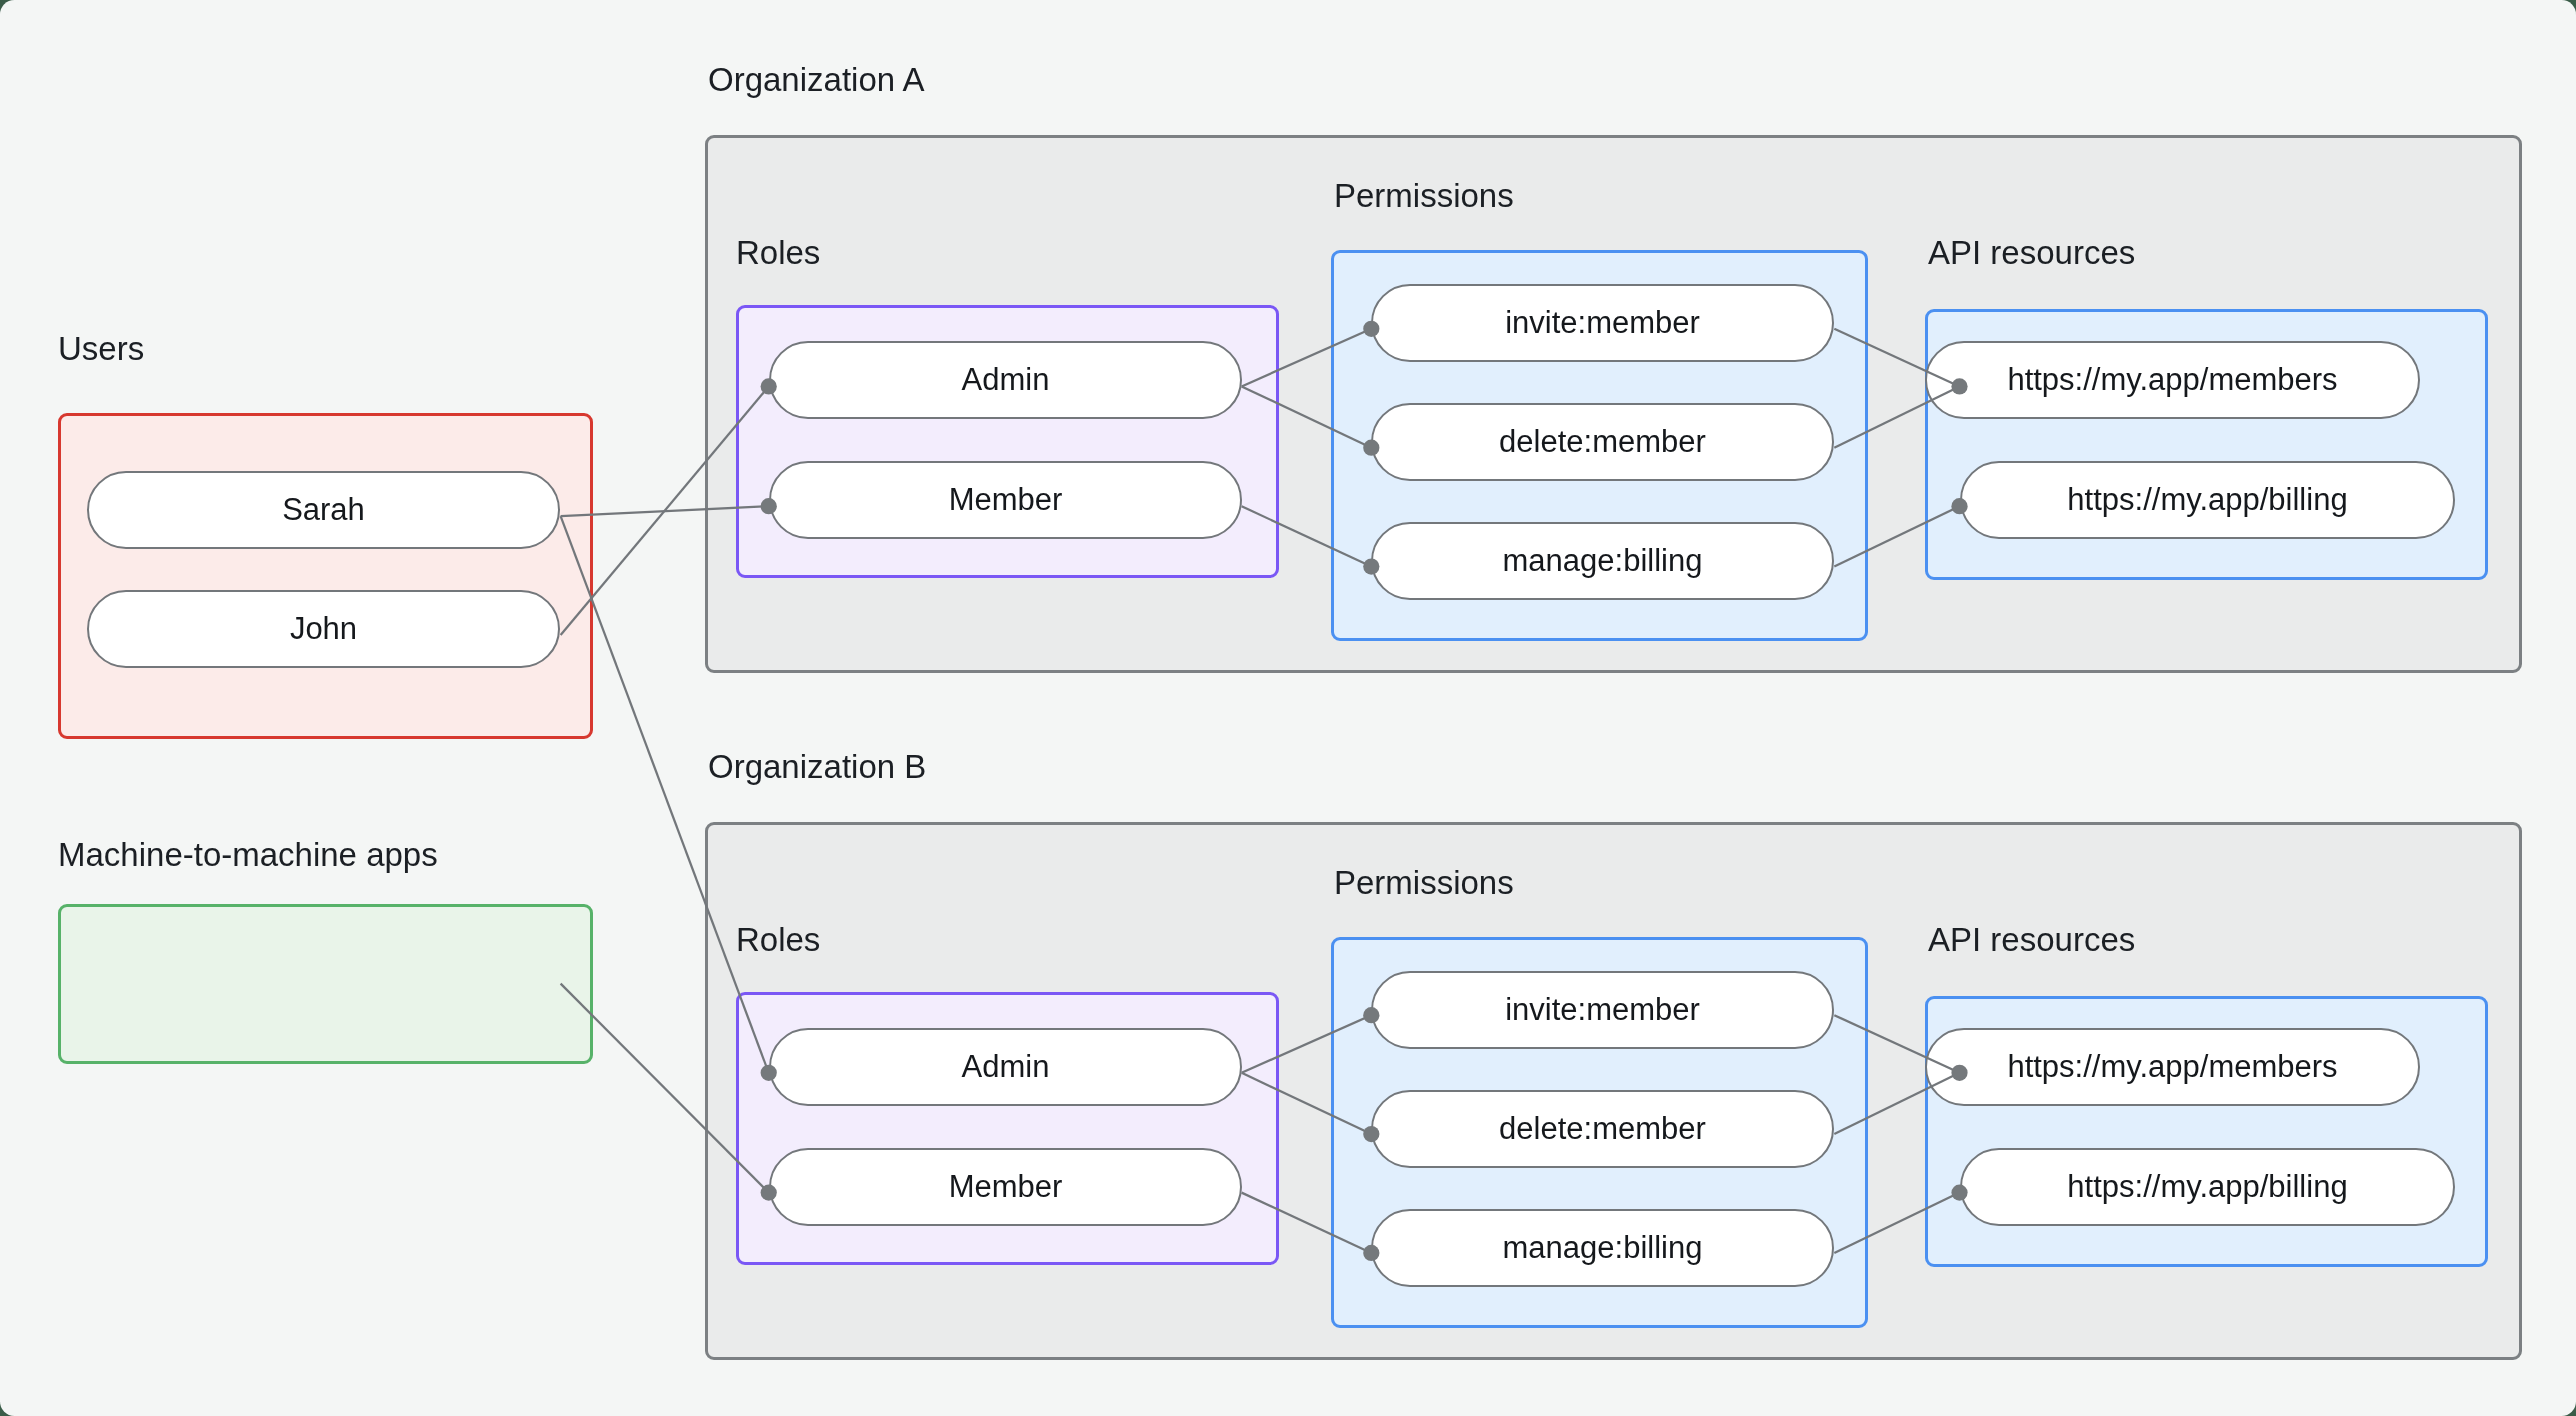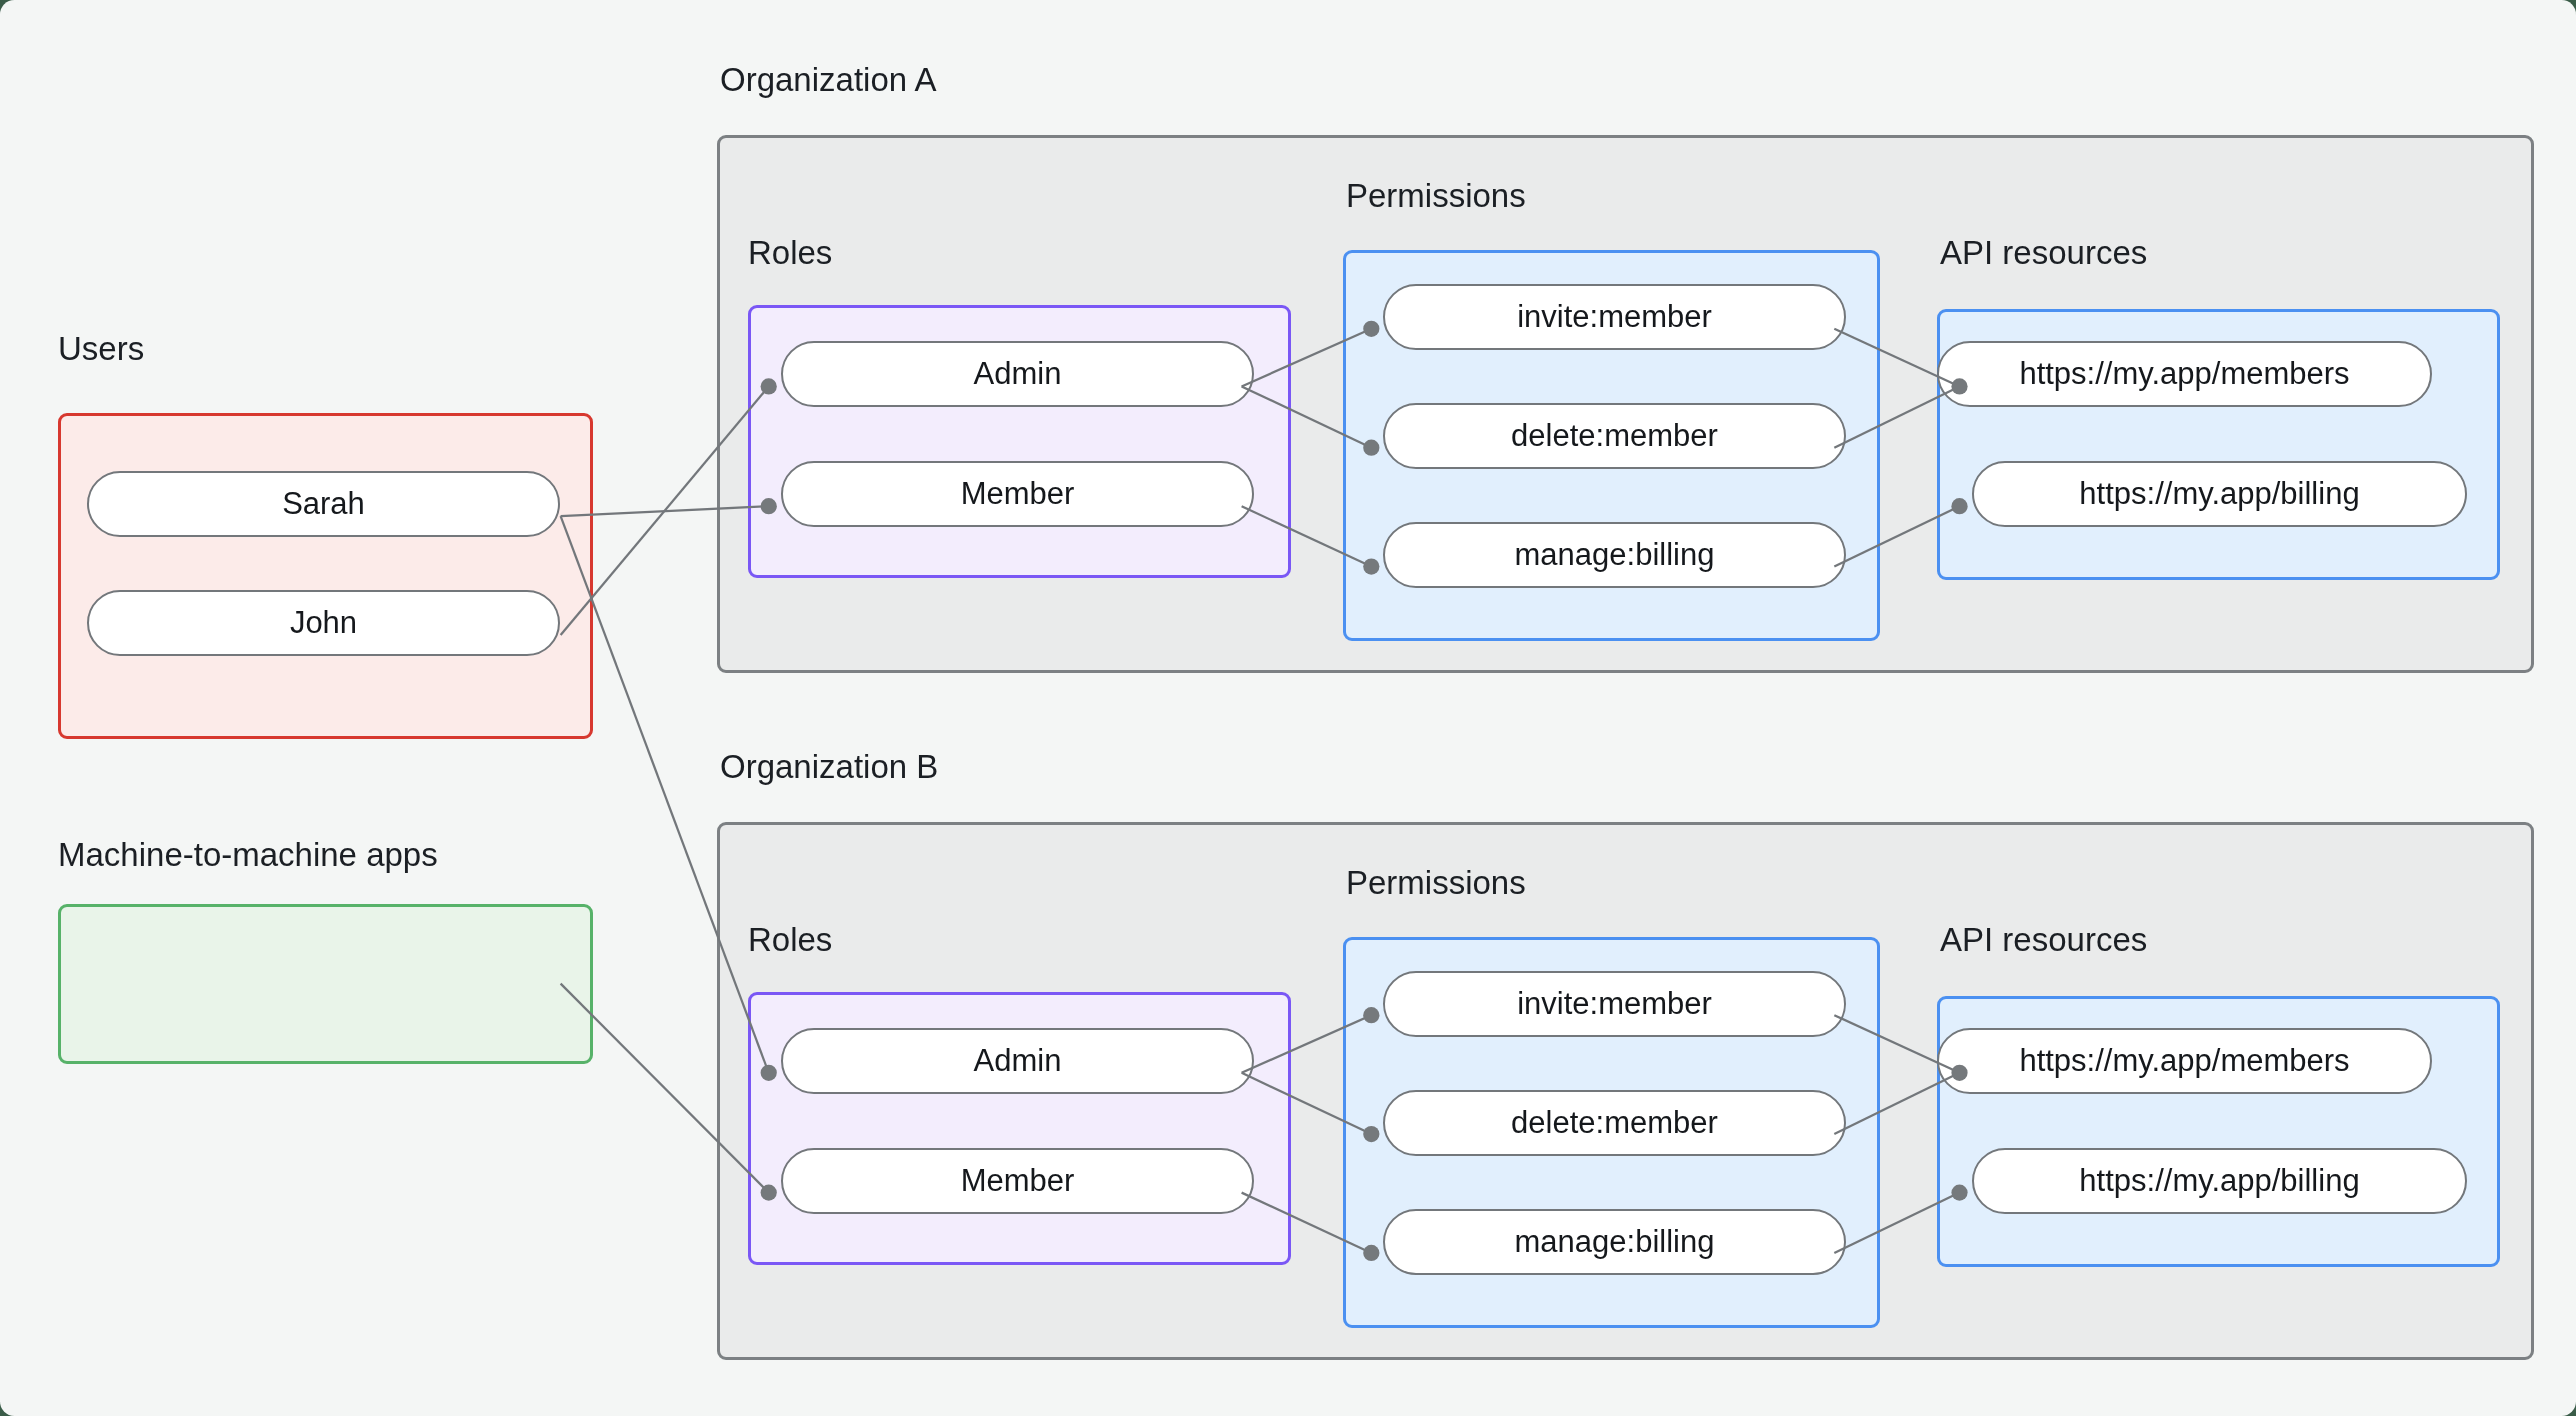--- a/index.html
+++ b/index.html
@@ -1,21 +1,21 @@
 <!DOCTYPE html>
 <html style="font-size:14.4px"><head>
 <meta charset="utf-8">
 <style>
   html,body{margin:0;padding:0;background:#3a5c48;font-family:"Liberation Sans",sans-serif;}
   .frame{width:2576px;height:1416px;position:relative;}
   .canvas{position:absolute;inset:0;background:#f4f6f5;border-radius:14.4px;overflow:hidden;}
   .lbl{position:absolute;font-size:33px;color:#1b1f24;white-space:nowrap;line-height:1.15;}
   .box{position:absolute;border-radius:9px;box-sizing:border-box;}
-  .org-wrap{position:absolute;inset:0;margin-left:12px;}
-  .pill{position:absolute;height:66px;background:#ffffff;border:2.7px solid #73777b;border-radius:50px;
+  .org-wrap{position:absolute;inset:0;}
+  .pill{position:absolute;height:78px;background:#ffffff;border:2.7px solid #73777b;border-radius:50px;
         box-sizing:border-box;display:flex;align-items:center;justify-content:center;
         font-size:31px;color:#15181c;white-space:nowrap;}
   svg.edges{position:absolute;left:0;top:0;width:2576px;height:1416px;pointer-events:none;}
 
   
   .users-box{left:58px;top:413px;width:535px;height:326px;background:#fcebe9;border:3.2px solid #d7382f;}
   .users-lbl{left:58px;top:330px;}
   .pill-sarah{left:87px;top:471px;width:473px;}
   .pill-john{left:87px;top:590px;width:473px;}
   .m2m-lbl{left:58px;top:836px;}

